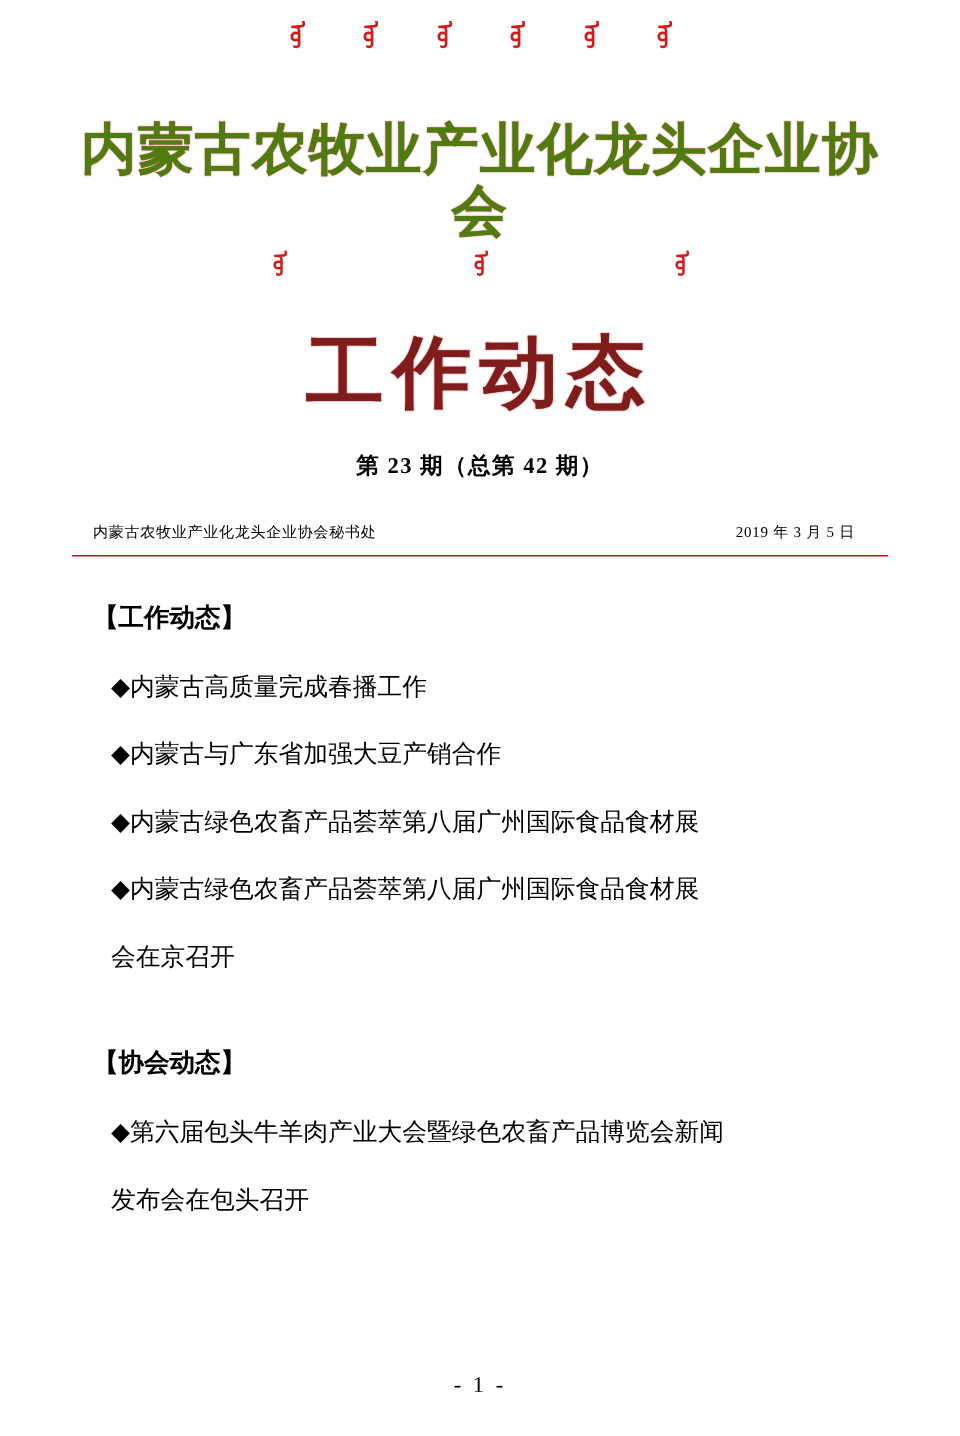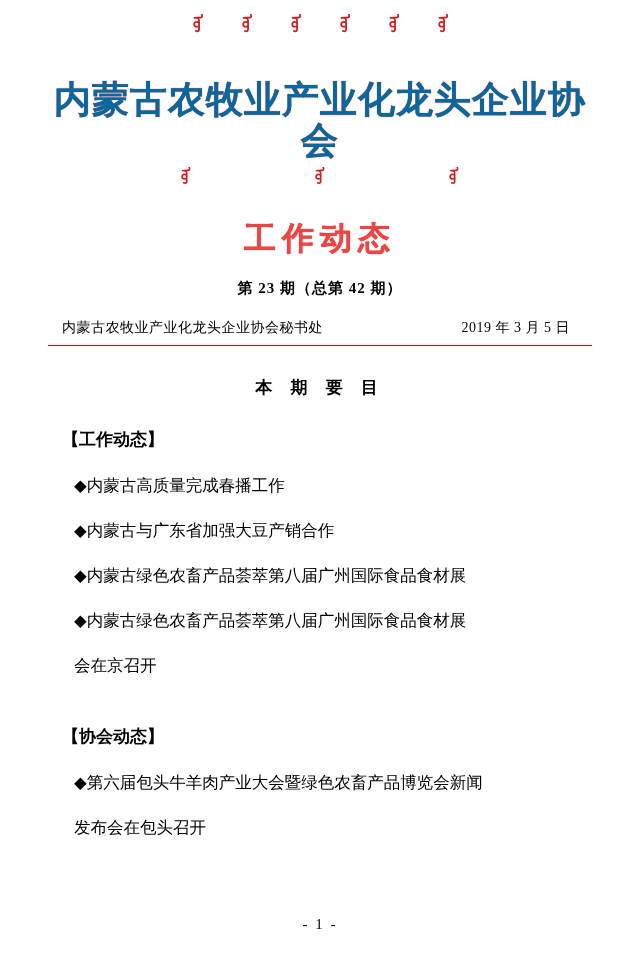--- a/index.html
+++ b/index.html
@@ -51,58 +51,58 @@
     height: 52px;
   }
   .mongol-band.small .mongol-col {
     font-size: 14px;
     height: 46px;
   }
 
   
   .title-main {
     text-align: center;
-    color: #0369a1;
+    color: #4d7c0f;
     font-family: "DejaVu Sans", sans-serif;
     font-weight: bold;
     font-size: 37px;
     letter-spacing: 1px;
     line-height: 1.1;
     margin-top: 4px;
     text-shadow: 0 0 1px #cc1111;
   }
   .title-sub {
     text-align: center;
-    color: #ef4444;
+    color: #7f1d1d;
     font-family: Liberation Serif, serif;
     font-weight: bold;
-    font-size: 32px;
+    font-size: 52px;
     letter-spacing: 6px;
     line-height: 1.1;
     margin-top: 2px;
     text-shadow: 0 0 1px #cc1111;
   }
 
   
   .issue-line {
     text-align: center;
     font-size: 15px;
     font-weight: bold;
     margin-top: 22px;
     letter-spacing: 1px;
   }
 
   
   .masthead-row {
     display: flex;
     justify-content: space-between;
     align-items: baseline;
-    margin-top: 21px;
+    margin-top: 28px;
     padding: 0 12px 0 14px;
-    font-size: 14px;
+    font-size: 10px;
   }
   .masthead-left { letter-spacing: 0.5px; }
   .masthead-right { letter-spacing: 0.5px; padding-right: 10px; }
 
   .rule {
     border: none;
     border-top: 1.6px solid #cc1111;
     margin: 8px 0 0 0;
   }
 
@@ -170,21 +170,20 @@
 
   <div class="issue-line">第 23 期（总第 42 期）</div>
 
   <div class="masthead-row">
     <div class="masthead-left">内蒙古农牧业产业化龙头企业协会秘书处</div>
     <div class="masthead-right">2019 年 3 月 5 日</div>
   </div>
 
   <hr class="rule">
 
-  <div class="section-title">本 期 要 目</div>
 
   <div class="content">
 
     <div class="group-head">【工作动态】</div>
     <p class="item">◆内蒙古高质量完成春播工作</p>
     <p class="item">◆内蒙古与广东省加强大豆产销合作</p>
     <p class="item">◆内蒙古绿色农畜产品荟萃第八届广州国际食品食材展</p>
     <p class="item">◆内蒙古绿色农畜产品荟萃第八届广州国际食品食材展</p>
     <p class="item">会在京召开</p>
 

